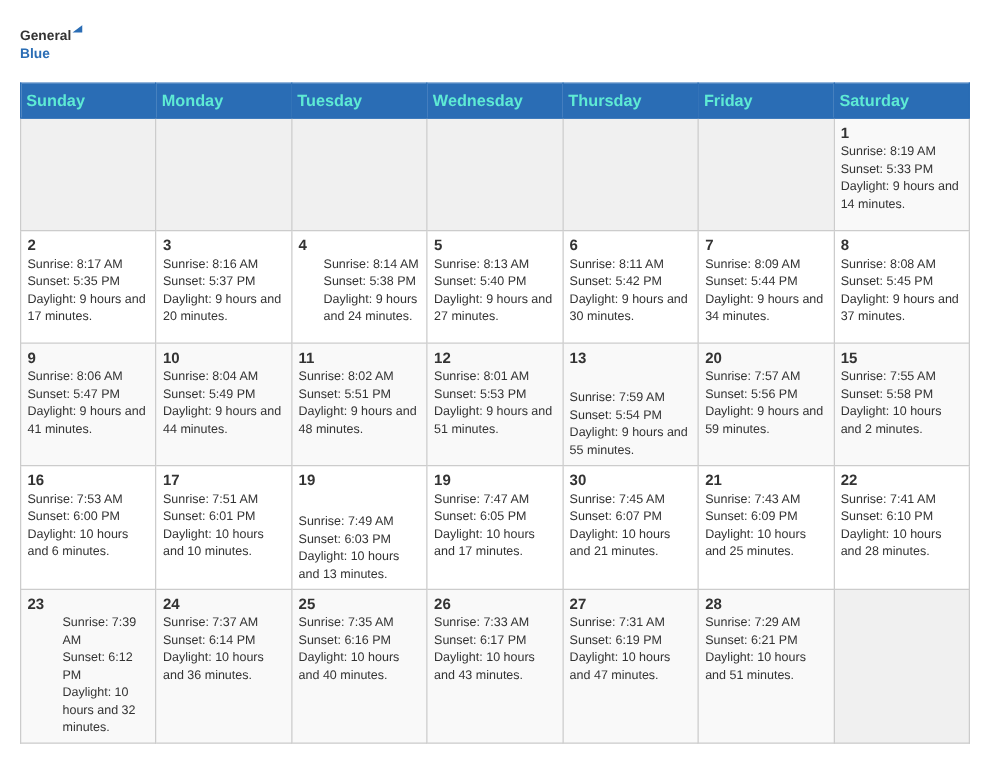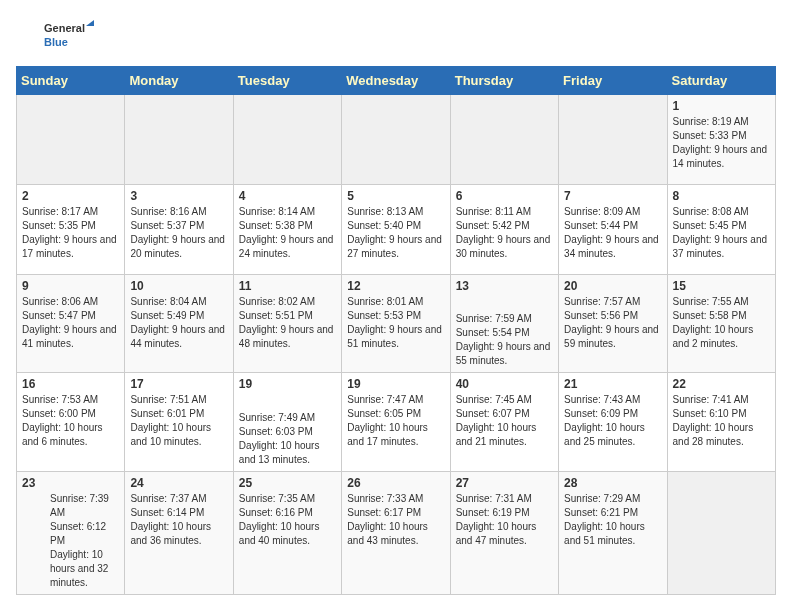--- a/index.html
+++ b/index.html
@@ -8,21 +8,20 @@
       background: #fff;
       width: 792px;
       min-height: 612px;
       padding: 16px;
     }
     .header-area {
       display: flex;
       justify-content: space-between;
       align-items: flex-end;
       margin-bottom: 10px;
-      margin-left: 28px;
     }
     .logo {
       display: flex;
       align-items: center;
       gap: 4px;
     }
     .title-area {
       text-align: right;
     }
     .main-title {
@@ -36,21 +35,21 @@
     }
     table {
       width: 100%;
       border-collapse: collapse;
       table-layout: fixed;
     }
     thead tr {
       background-color: #2a6db5;
     }
     thead th {
-      color: #fef9c3;
+      color: #5eead4;
       font-size: 13px;
       font-weight: bold;
       padding: 6px 4px;
       text-align: left;
       border: 1px solid #2a6db5;
     }
     tbody tr {
       vertical-align: top;
     }
     tbody td {
@@ -133,21 +132,21 @@
 Daylight: 9 hours and 17 minutes.</div>
         </td>
         <td>
           <span class="day-num">3</span>
           <div class="day-info" style="white-space: pre-wrap;">Sunrise: 8:16 AM
 Sunset: 5:37 PM
 Daylight: 9 hours and 20 minutes.</div>
         </td>
         <td>
           <span class="day-num">4</span>
-          <div class="day-info" style="white-space: pre-wrap;">Sunrise: 8:14 AM
+          <div class="day-info" style="white-space: pre-wrap; margin-left: 20px;">Sunrise: 8:14 AM
 Sunset: 5:38 PM
 Daylight: 9 hours and 24 minutes.</div>
         </td>
         <td>
           <span class="day-num">5</span>
           <div class="day-info" style="white-space: pre-wrap;">Sunrise: 8:13 AM
 Sunset: 5:40 PM
 Daylight: 9 hours and 27 minutes.</div>
         </td>
         <td>
@@ -232,21 +231,21 @@
 Sunset: 6:03 PM
 Daylight: 10 hours and 13 minutes.</div>
         </td>
         <td>
           <span class="day-num">19</span>
           <div class="day-info" style="white-space: pre-wrap;">Sunrise: 7:47 AM
 Sunset: 6:05 PM
 Daylight: 10 hours and 17 minutes.</div>
         </td>
         <td>
-          <span class="day-num">40</span>
+          <span class="day-num">30</span>
           <div class="day-info" style="white-space: pre-wrap;">Sunrise: 7:45 AM
 Sunset: 6:07 PM
 Daylight: 10 hours and 21 minutes.</div>
         </td>
         <td>
           <span class="day-num">21</span>
           <div class="day-info" style="white-space: pre-wrap;">Sunrise: 7:43 AM
 Sunset: 6:09 PM
 Daylight: 10 hours and 25 minutes.</div>
         </td>

